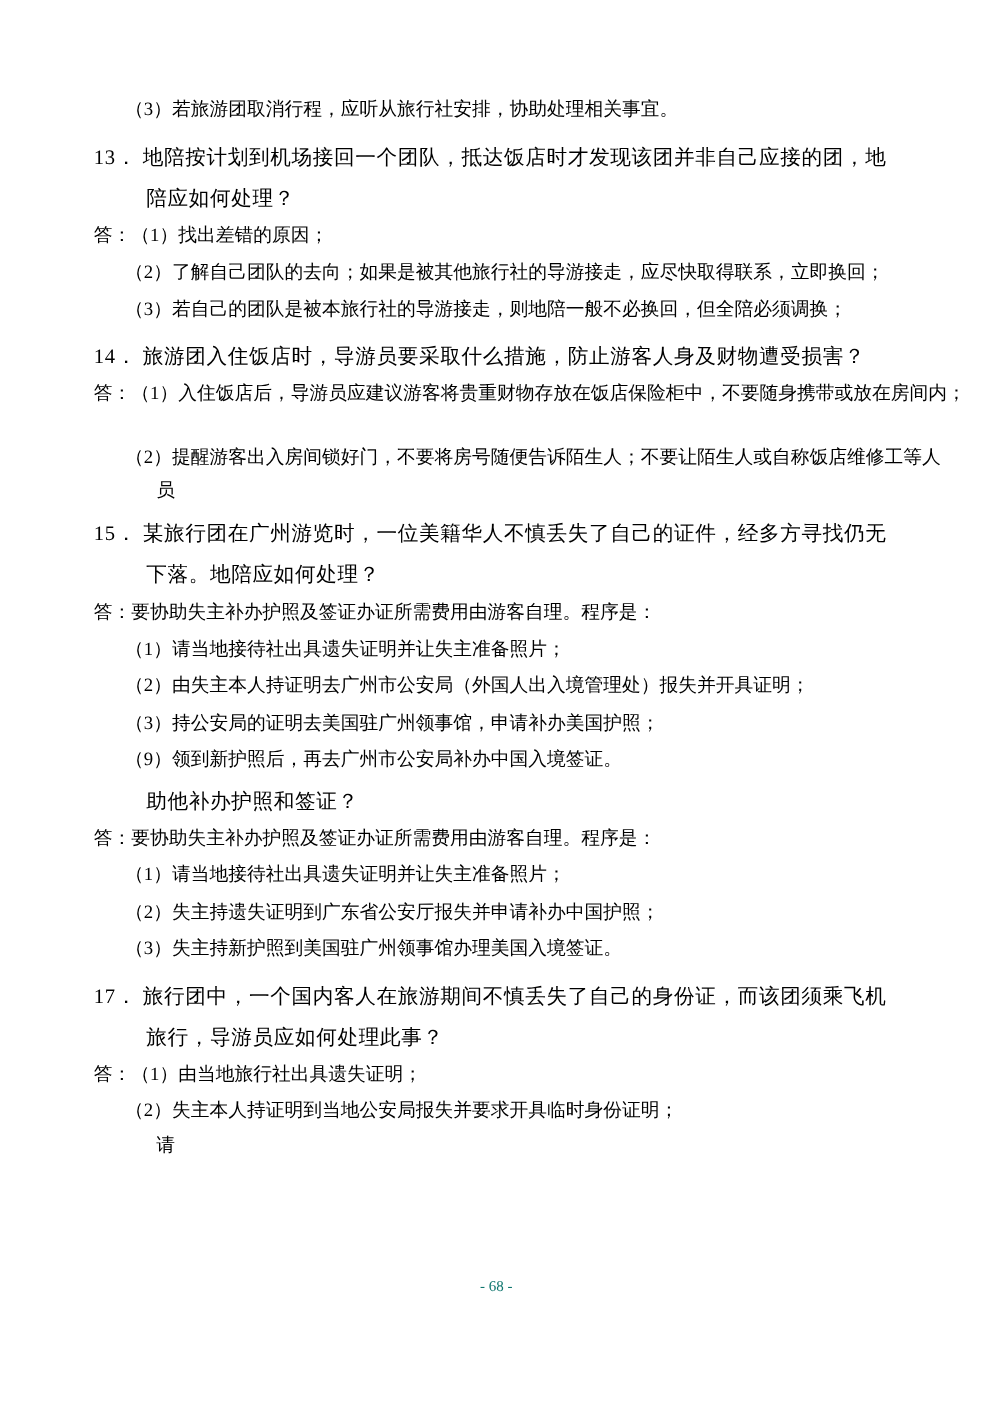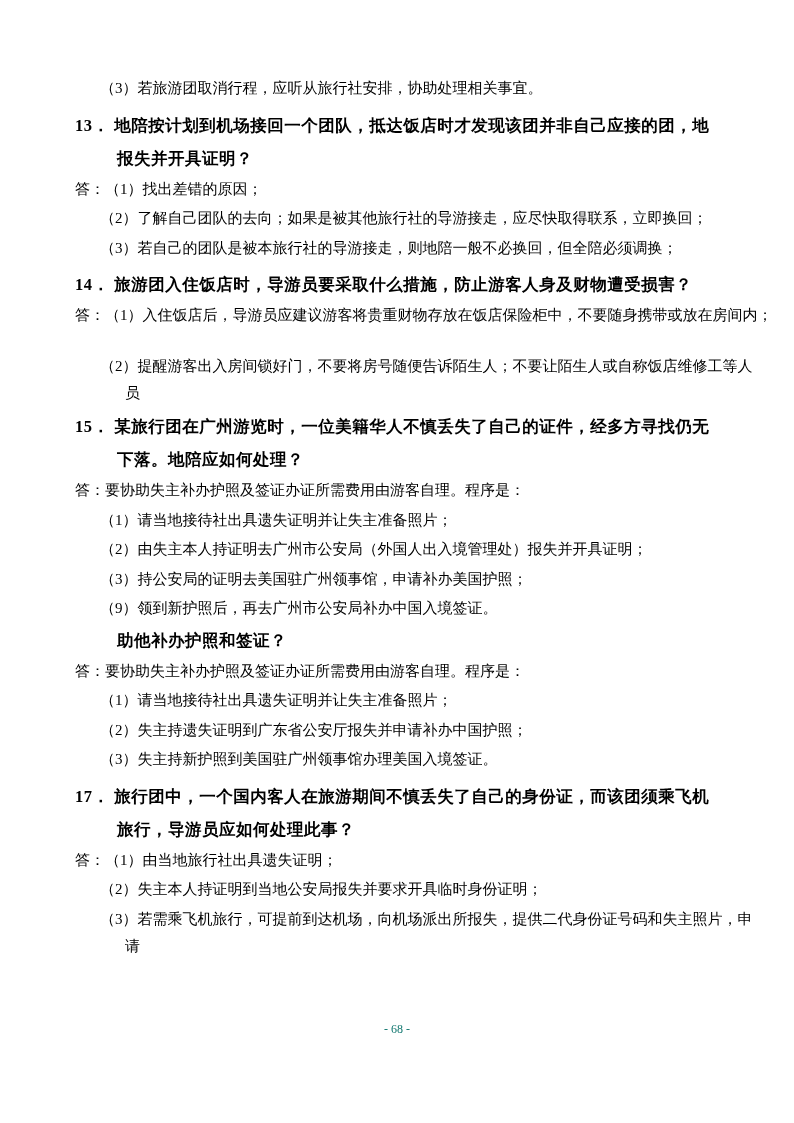--- a/index.html
+++ b/index.html
@@ -21,21 +21,21 @@
     top: 74px;
     left: 75px;
     right: 40px;
   }
   .ln {
     white-space: pre;
     color: #000000;
   }
   
   .q, .qc {
-    font-weight: 700;
+    font-weight: 400;
     font-size: 16.5px;
     line-height: 33px;
     letter-spacing: 0.5px;
   }
   .q  { margin-top: 5px; }
   .qc { padding-left: 42px; }
   
   .a0 { font-size: 15px; line-height: 29.5px; }
   .a1 { font-size: 15px; line-height: 29.5px; padding-left: 25px; }
   .a2 { font-size: 15px; line-height: 24px;  padding-left: 50px; }
@@ -51,21 +51,21 @@
     font-family: "Liberation Serif", "DejaVu Serif", serif;
   }
 </style>
 </head>
 <body>
 
 <div class="page">
   <div class="content" id="doc-content">
       <div class="ln a1">（3）若旅游团取消行程，应听从旅行社安排，协助处理相关事宜。</div>
       <div class="ln q">13． 地陪按计划到机场接回一个团队，抵达饭店时才发现该团并非自己应接的团，地</div>
-      <div class="ln qc">报失并开具证明？</div>
+      <div class="ln qc">陪应如何处理？</div>
       <div class="ln a0">答：（1）找出差错的原因；</div>
       <div class="ln a1">（2）了解自己团队的去向；如果是被其他旅行社的导游接走，应尽快取得联系，立即换回；</div>
       <div class="ln a1">（3）若自己的团队是被本旅行社的导游接走，则地陪一般不必换回，但全陪必须调换；</div>
       <div class="ln q">14． 旅游团入住饭店时，导游员要采取什么措施，防止游客人身及财物遭受损害？</div>
       <div class="ln a0">答：（1）入住饭店后，导游员应建议游客将贵重财物存放在饭店保险柜中，不要随身携带或放在房间内；</div>
       <div class="ln blank"></div>
       <div class="ln a1">（2）提醒游客出入房间锁好门，不要将房号随便告诉陌生人；不要让陌生人或自称饭店维修工等人</div>
       <div class="ln a2">员</div>
       <div class="ln q">15． 某旅行团在广州游览时，一位美籍华人不慎丢失了自己的证件，经多方寻找仍无</div>
       <div class="ln qc">下落。地陪应如何处理？</div>
@@ -76,17 +76,16 @@
       <div class="ln a1">（9）领到新护照后，再去广州市公安局补办中国入境签证。</div>
       <div class="ln qc">助他补办护照和签证？</div>
       <div class="ln a0">答：要协助失主补办护照及签证办证所需费用由游客自理。程序是：</div>
       <div class="ln a1">（1）请当地接待社出具遗失证明并让失主准备照片；</div>
       <div class="ln a1">（2）失主持遗失证明到广东省公安厅报失并申请补办中国护照；</div>
       <div class="ln a1">（3）失主持新护照到美国驻广州领事馆办理美国入境签证。</div>
       <div class="ln q">17． 旅行团中，一个国内客人在旅游期间不慎丢失了自己的身份证，而该团须乘飞机</div>
       <div class="ln qc">旅行，导游员应如何处理此事？</div>
       <div class="ln a0">答：（1）由当地旅行社出具遗失证明；</div>
       <div class="ln a1">（2）失主本人持证明到当地公安局报失并要求开具临时身份证明；</div>
-      <div class="ln a1">（3）若需乘飞机旅行，可提前到达机场，向机场派出所报失，提供二代身份证号码和失主照片，申</div>
       <div class="ln a2">请</div>
     </div>
   <div class="footer">- 68 -</div>
 </div>
 
 </body></html>

